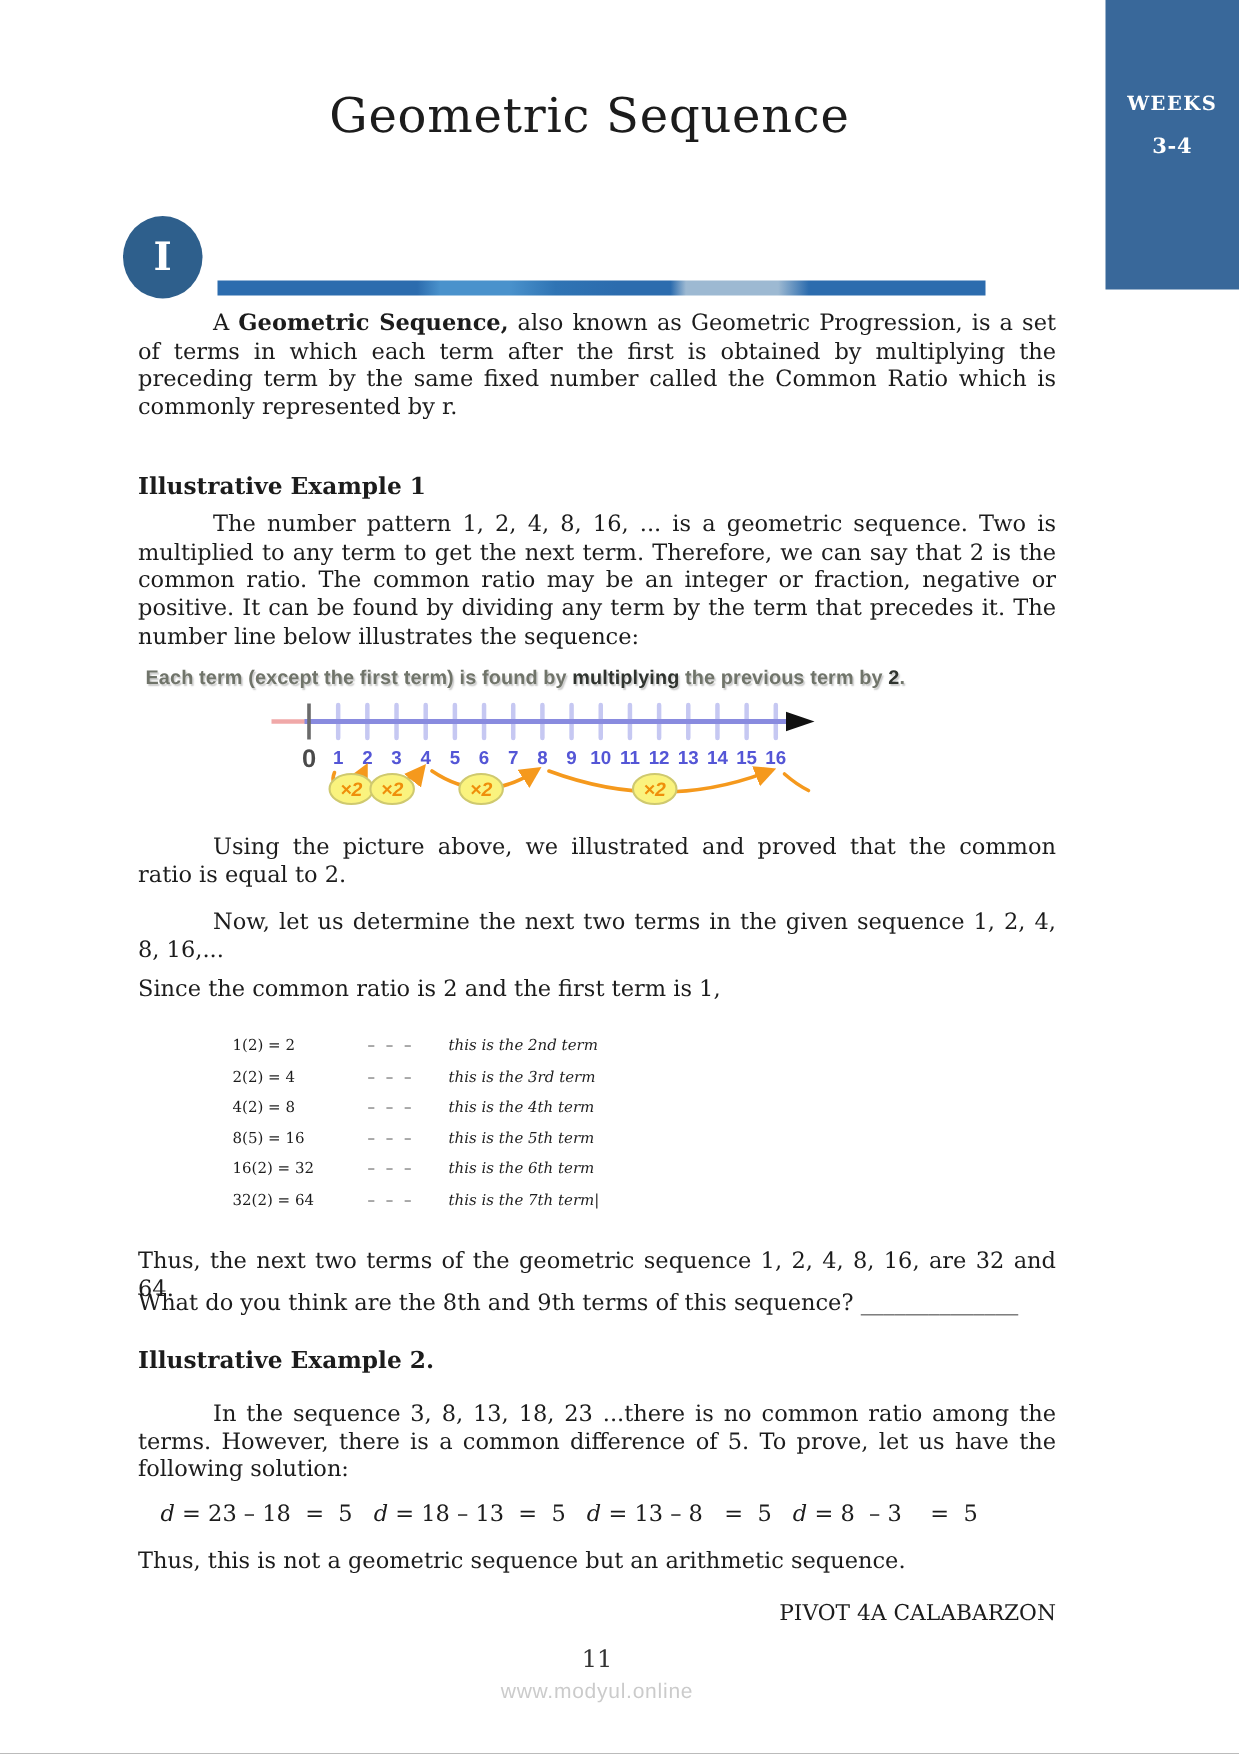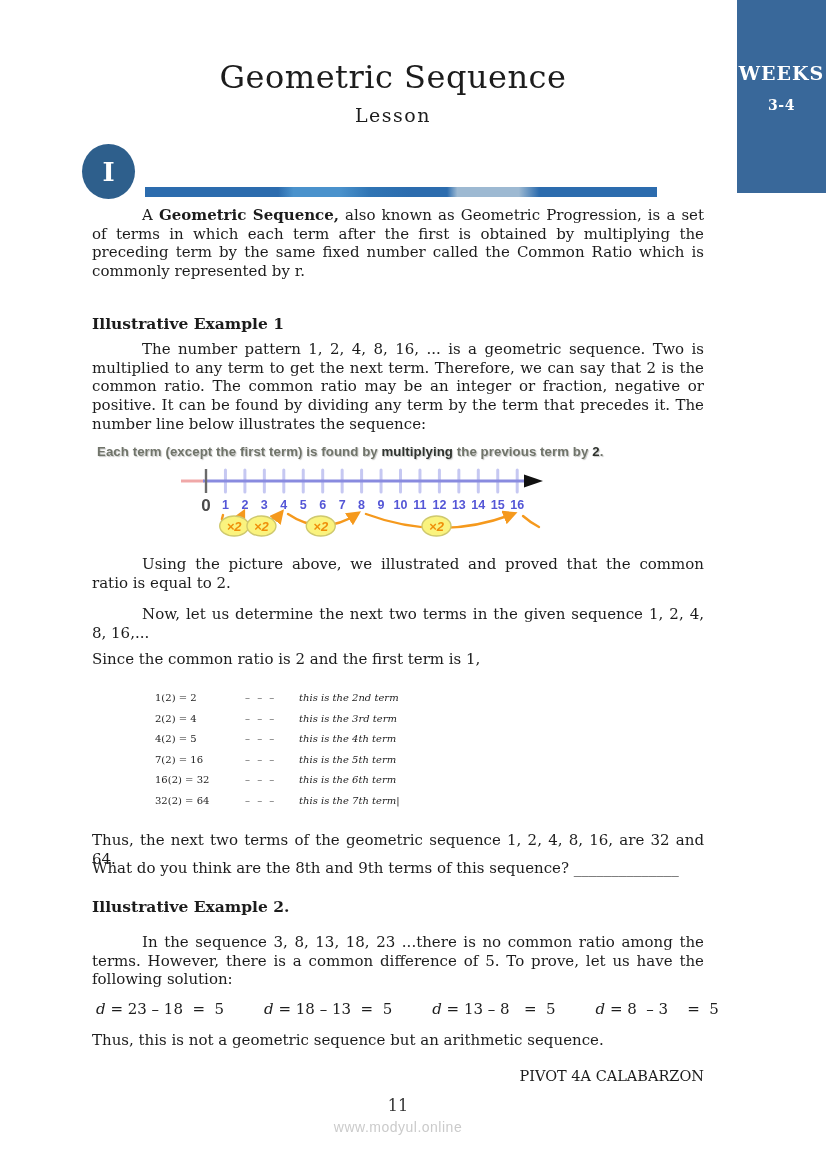--- a/index.html
+++ b/index.html
@@ -17,21 +17,21 @@
   .weeks-tab {
     position: absolute; top: 0; right: 0;
     width: 89px; height: 193px;
     background: #39689a;
     color: #ffffff;
     display: flex; flex-direction: column; align-items: center;
     padding-top: 62px;
     font-weight: bold;
     letter-spacing: 1px;
   }
-  .weeks-tab .w1 { font-size: 19px; }
+  .weeks-tab .w1 { font-size: 13px; }
   .weeks-tab .w2 { font-size: 14px; margin-top: 13px; letter-spacing: 0.5px; }
   .doc-title {
     position: absolute; top: 58px; left: 80px; width: 626px;
     text-align: center;
     font-size: 32px; font-weight: normal; letter-spacing: 0.5px;
   }
   .doc-subtitle {
     position: absolute; top: 104px; left: 80px; width: 626px;
     text-align: center;
     font-size: 19px; letter-spacing: 1.5px;
@@ -80,22 +80,22 @@
   .nl-x2 { font-family: "Liberation Sans", sans-serif; font-size: 13px; font-weight: bold;
            font-style: italic; fill: #ef8f0a; text-anchor: middle; }
   
   .eq-block { position: absolute; left: 155px; top: 692px; }
   .eq-row { display: grid; grid-template-columns: 90px 48px auto; height: 20.6px;
             font-size: 10px; align-items: baseline; }
   .eq-row .eq { white-space: pre; }
   .eq-row .dash { color: #555; letter-spacing: 2px; }
   .eq-row .note { font-style: italic; padding-left: 6px; white-space: pre; }
   
-  .sol-row { position: absolute; left: 96px; top: 1000px; width: 600px;
-             display: flex; gap: 40px; font-size: 15px; }
+  .sol-row { position: absolute; left: 107px; top: 1000px; width: 600px;
+             display: flex; gap: 14px; font-size: 15px; }
   .sol-item { white-space: pre; }
   .sol-item .dvar { font-style: italic; }
   
   .footer-credit {
     position: absolute; left: 92px; top: 1068px; width: 612px;
     text-align: right; font-size: 14.5px;
   }
   .page-number {
     position: absolute; left: 92px; top: 1096px; width: 612px;
     text-align: center; font-size: 16px; color: #333;
@@ -111,21 +111,20 @@
 <body>
 
 <div class="page">
 
   <div class="weeks-tab">
     <span class="w1">WEEKS</span>
     <span class="w2">3-4</span>
   </div>
 
   <div class="doc-title">Geometric Sequence</div>
-  <div class="doc-subtitle">Lesson</div>
 
   <div class="section-badge">
     <span>I</span>
   </div>
   <div class="section-bar"></div>
 
   <p class="txt indent" style="top:206px"><span>A </span><b>Geometric Sequence,</b><span> also known as Geometric Progression, is a set of terms in which each term after the first is obtained by multiplying the preceding term by the same fixed number called the Common Ratio which is commonly represented by r.</span></p>
 
   <div class="heading" style="top:314px">Illustrative Example 1</div>
   <p class="txt indent" style="top:340px">The number pattern 1, 2, 4, 8, 16, ... is a geometric sequence.  Two is multiplied to any term to get the next term.  Therefore, we can say that 2 is the common ratio.  The common ratio may be an integer or fraction, negative or positive.  It can be found by dividing any term by the term that precedes it.  The number line below illustrates the sequence:</p>
@@ -209,26 +208,26 @@
         <span class="eq">1(2) = 2</span>
         <span class="dash">– – –</span>
         <span class="note">this is the 2nd term</span>
       </div>
       <div class="eq-row">
         <span class="eq">2(2) = 4</span>
         <span class="dash">– – –</span>
         <span class="note">this is the 3rd term</span>
       </div>
       <div class="eq-row">
-        <span class="eq">4(2) = 5</span>
+        <span class="eq">4(2) = 8</span>
         <span class="dash">– – –</span>
         <span class="note">this is the 4th term</span>
       </div>
       <div class="eq-row">
-        <span class="eq">7(2) = 16</span>
+        <span class="eq">8(5) = 16</span>
         <span class="dash">– – –</span>
         <span class="note">this is the 5th term</span>
       </div>
       <div class="eq-row">
         <span class="eq">16(2) = 32</span>
         <span class="dash">– – –</span>
         <span class="note">this is the 6th term</span>
       </div>
       <div class="eq-row">
         <span class="eq">32(2) = 64</span>

